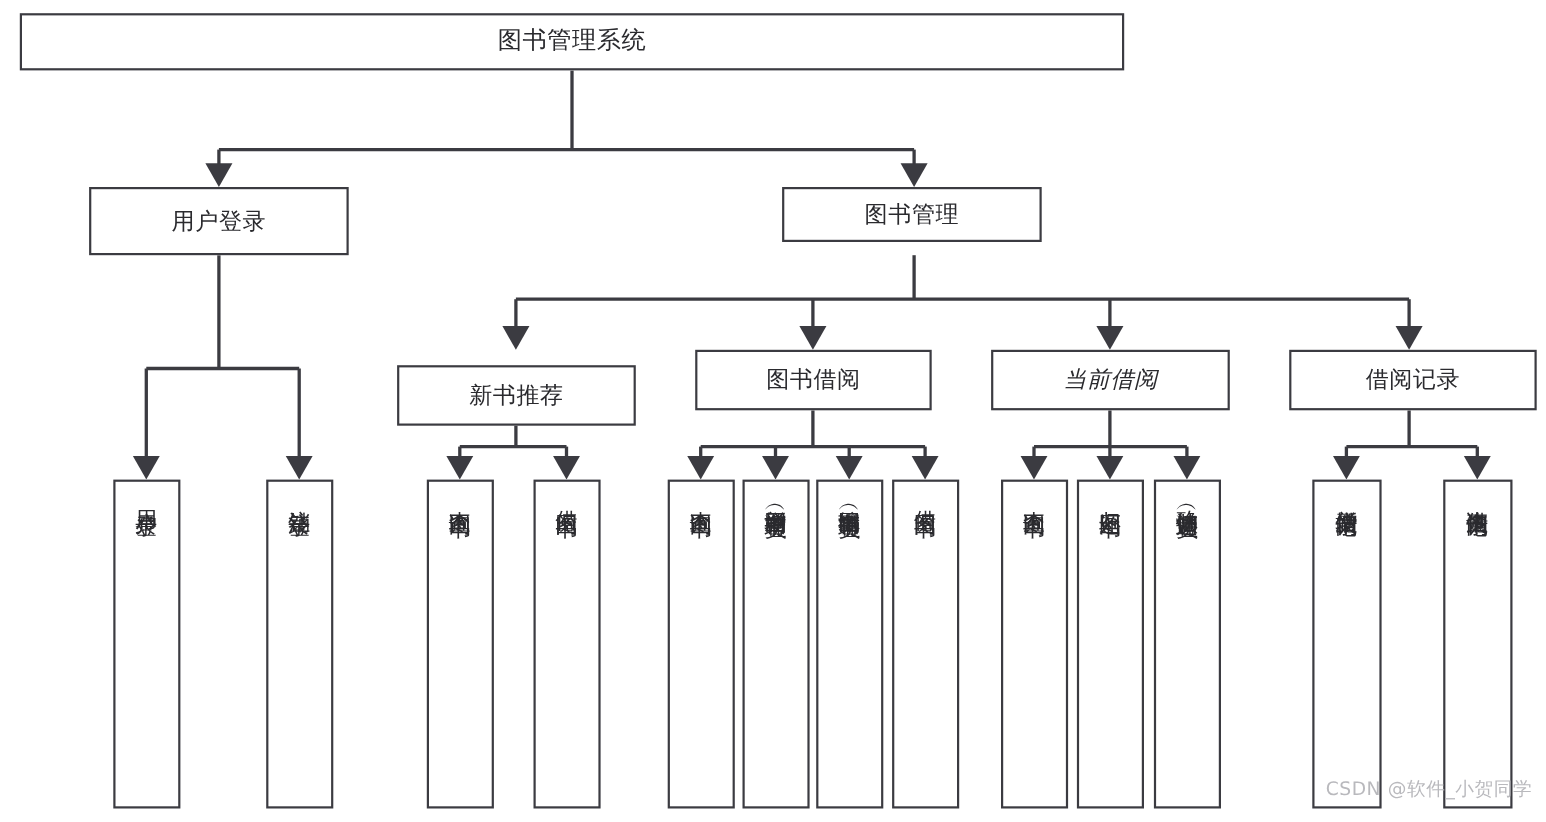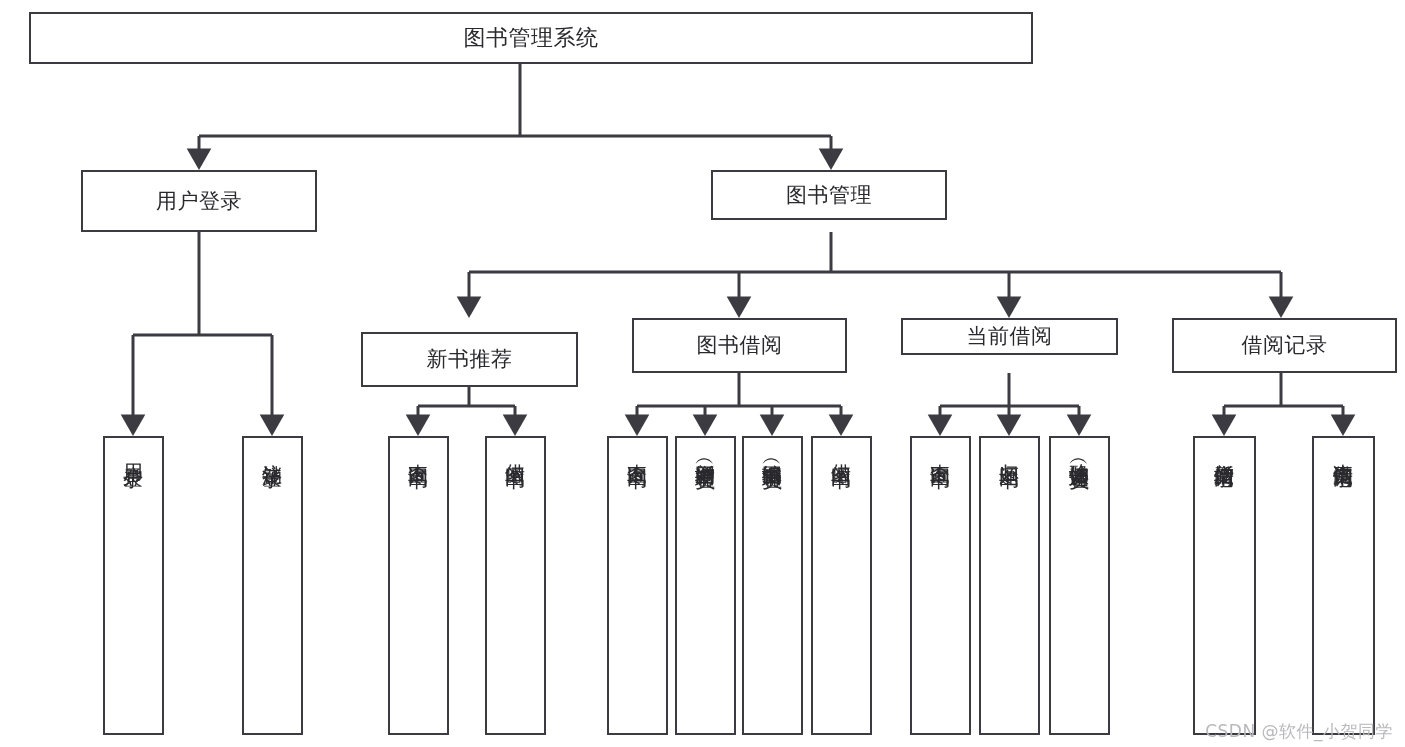--- a/index.html
+++ b/index.html
@@ -41,42 +41,41 @@
     display: block;
     line-height: 1.08;
     letter-spacing: 0.5px;
   }
   
   .node.horiz {
     font-size: 21px;
   }
   .node.root {
     font-size: 22px;
-    margin-left: 11px;
   }
   
   .node.vert {
     font-size: 20px;
     align-items: flex-start;
     padding-top: 10px;
   }
   .node.vert .node-label {
     writing-mode: vertical-rl;
     text-orientation: upright;
     line-height: 1.0;
     letter-spacing: 2px;
     white-space: nowrap;
   }
   .node.vert.tall-text .node-label {
     letter-spacing: 1px;
   }
   #watermark {
     position: absolute;
     right: 12px;
-    bottom: 4px;
+    bottom: 18px;
     font-size: 17px;
     color: #b9b9bd;
     letter-spacing: 0.5px;
     white-space: nowrap;
     user-select: none;
   }
 </style>
 </head>
 <body>
 
@@ -145,21 +144,21 @@
   <div class="node horiz" style="left:711px; top:170px; width:236px; height:50px;">
     <span class="node-label">图书管理</span>
   </div>
 
   <div class="node horiz" style="left:361px; top:332px; width:217px; height:55px;">
     <span class="node-label">新书推荐</span>
   </div>
   <div class="node horiz" style="left:632px; top:318px; width:215px; height:55px;">
     <span class="node-label">图书借阅</span>
   </div>
-  <div class="node horiz" style="left:901px; top:318px; width:217px; height:37px;">
+  <div class="node horiz" style="left:901px; top:318px; width:217px; height:55px;font-style:italic;">
     <span class="node-label">当前借阅</span>
   </div>
   <div class="node horiz" style="left:1172px; top:318px; width:225px; height:55px;">
     <span class="node-label">借阅记录</span>
   </div>
 
   <div class="node vert" style="left:103px; top:436px; width:61px; height:299px;">
     <span class="node-label">用户登录</span>
   </div>
   <div class="node vert" style="left:242px; top:436px; width:61px; height:299px;">

